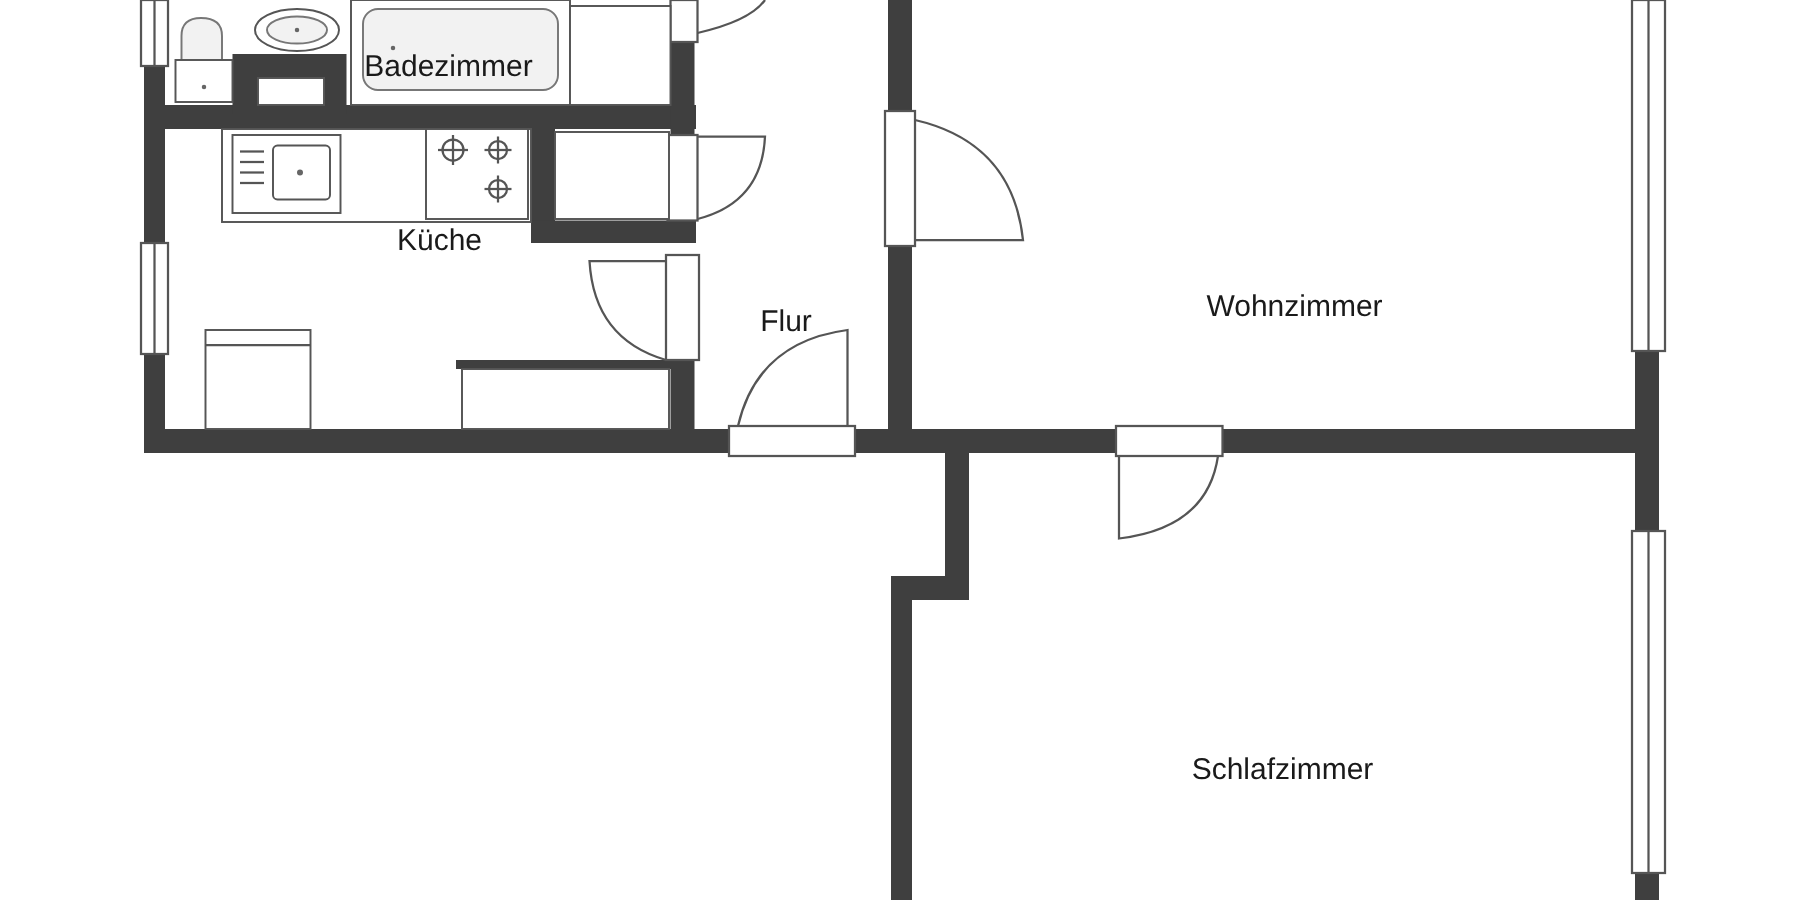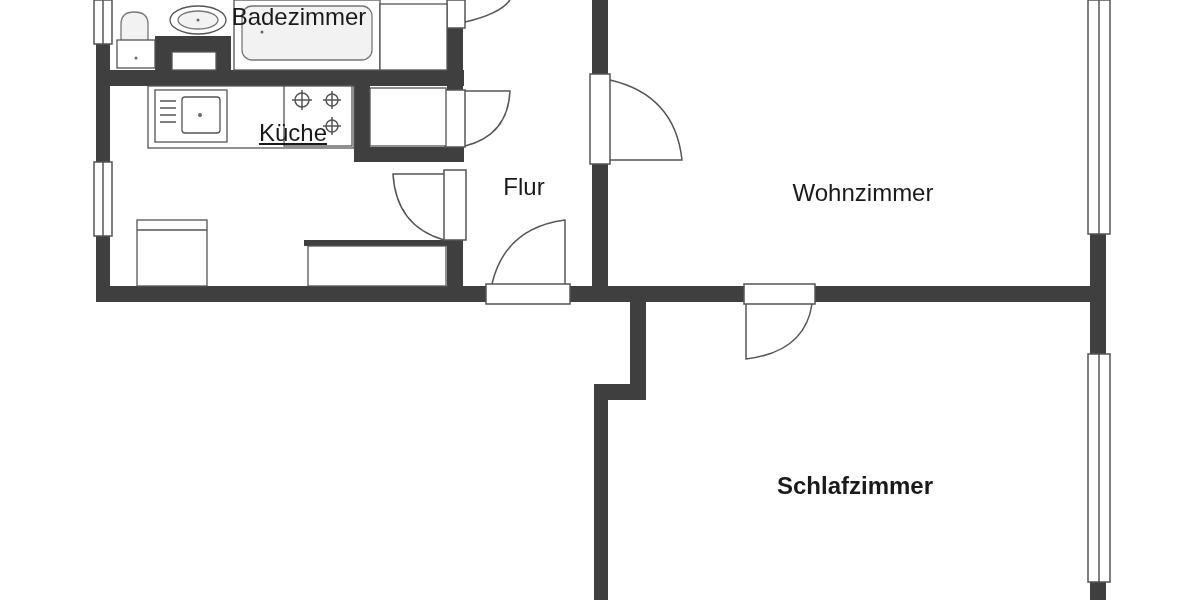--- a/index.html
+++ b/index.html
@@ -7,22 +7,22 @@
     #plan { position: absolute; left: 0; top: 0; width: 1200px; height: 600px; }
     .wall { fill: #3f3f3f; }
     .win { fill: #ffffff; stroke: #555; stroke-width: 1.5; }
     .win-line { stroke: #555; stroke-width: 1.5; }
     .door-leaf { fill: none; stroke: #555; stroke-width: 1.5; }
     .door-frame { fill: #ffffff; stroke: #555; stroke-width: 1.5; }
     .fixture { fill: #ffffff; stroke: #555; stroke-width: 1.3; }
     .fixture-light { fill: #f2f2f2; stroke: #777; stroke-width: 1.3; }
     .dot { fill: #666; }
     .label {
-      position: absolute; color: #1a1a1a; font-size: 24px; white-space: nowrap;
-      transform: translate(-50%, -50%); background: transparent;
+      position: absolute; color: #1a1a1a; font-size: 20px; white-space: nowrap;
+      transform: translate(-50%, -50%); background: transparent; margin-top: 28px;
     }
   </style>
 </head>
 <body>
 
 <svg id="plan" viewBox="0 0 1200 600" xmlns="http://www.w3.org/2000/svg">
 
   <g>
 
     <rect class="wall" x="96" y="42" width="14" height="120"></rect>
@@ -142,16 +142,16 @@
   <g>
 
     <rect class="fixture" x="137" y="220" width="70" height="66"></rect>
     <line class="win-line" x1="137" y1="230" x2="207" y2="230"></line>
 
     <rect class="fixture" x="308" y="246" width="138" height="40"></rect>
   </g>
 </svg>
 
 <div class="label" style="left:299px; top:17px;">Badezimmer</div>
-<div class="label" style="left:293px; top:133px;text-decoration:underline;">Küche</div>
+<div class="label" style="left:293px; top:133px;">Küche</div>
 <div class="label" style="left:524px; top:187px;">Flur</div>
-<div class="label" style="left:863px; top:193px;">Wohnzimmer</div>
-<div class="label" style="left:855px; top:486px;font-weight:bold;">Schlafzimmer</div>
+<div class="label" style="left:863px; top:177px;">Wohnzimmer</div>
+<div class="label" style="left:855px; top:486px;">Schlafzimmer</div>
 
 </body></html>

